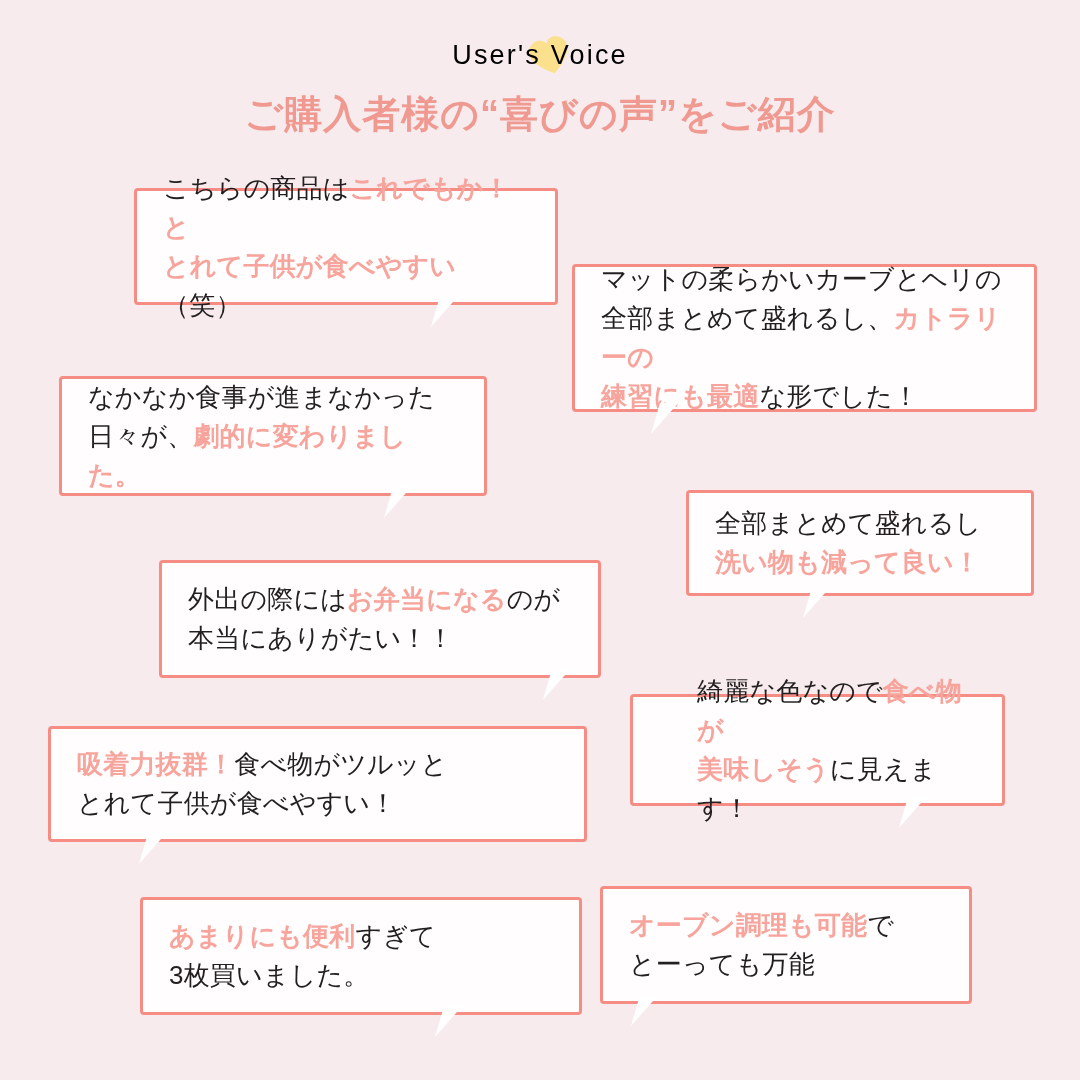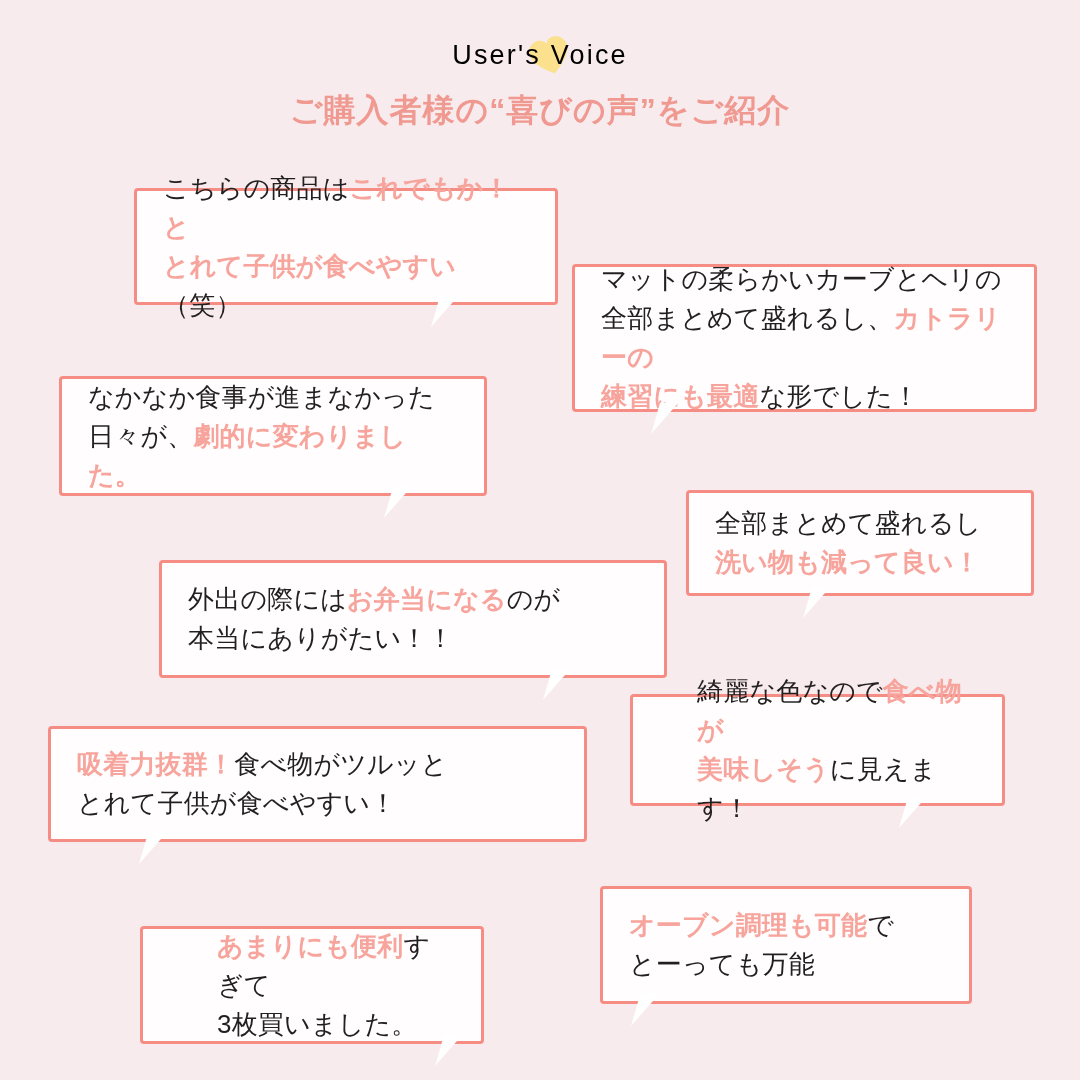--- a/index.html
+++ b/index.html
@@ -53,21 +53,21 @@
     z-index: 1;
     font-size: 27px;
     font-weight: normal;
     letter-spacing: 2.2px;
     color: #000000;
     white-space: nowrap;
   }
 
   .main-title {
     margin-top: 12px;
-    font-size: 32px;
+    font-size: 38px;
     font-weight: bold;
     color: #f09991;
     letter-spacing: 1px;
     white-space: nowrap;
   }
 
   
   .bubble {
     position: absolute;
     box-sizing: border-box;
@@ -103,27 +103,27 @@
 
   
   #bubble-1 { left: 134px;  top: 188px; width: 424px; height: 117px; }
   #bubble-1 .tail { left: 290px; }
   #bubble-2 { left: 572px;  top: 264px; width: 465px; height: 148px; }
   #bubble-2 .tail { left: 72px; }
   #bubble-3 { left: 59px;   top: 364px; width: 428px; height: 120px; margin-top: 12px; }
   #bubble-3 .tail { left: 318px; }
   #bubble-4 { left: 686px;  top: 490px; width: 348px; height: 106px; }
   #bubble-4 .tail { left: 110px; }
-  #bubble-5 { left: 159px;  top: 560px; width: 508px; height: 118px; }
+  #bubble-5 { left: 159px;  top: 560px; width: 442px; height: 118px; }
   #bubble-5 .tail { left: 377px; }
   #bubble-6 { left: 630px;  top: 694px; width: 375px; height: 112px; padding-left: 38px; }
   #bubble-6 .tail { left: 262px; }
   #bubble-7 { left: 48px;   top: 726px; width: 539px; height: 116px; }
   #bubble-7 .tail { left: 84px; }
-  #bubble-8 { left: 140px;  top: 926px; width: 344px; height: 118px; padding-left: 48px; }
+  #bubble-8 { left: 140px;  top: 897px; width: 442px; height: 118px; }
   #bubble-8 .tail { left: 288px; }
   #bubble-9 { left: 600px;  top: 886px; width: 372px; height: 118px; }
   #bubble-9 .tail { left: 24px; }
 </style>
 </head>
 <body>
 
 <div id="stage">
 
   <div class="header">

